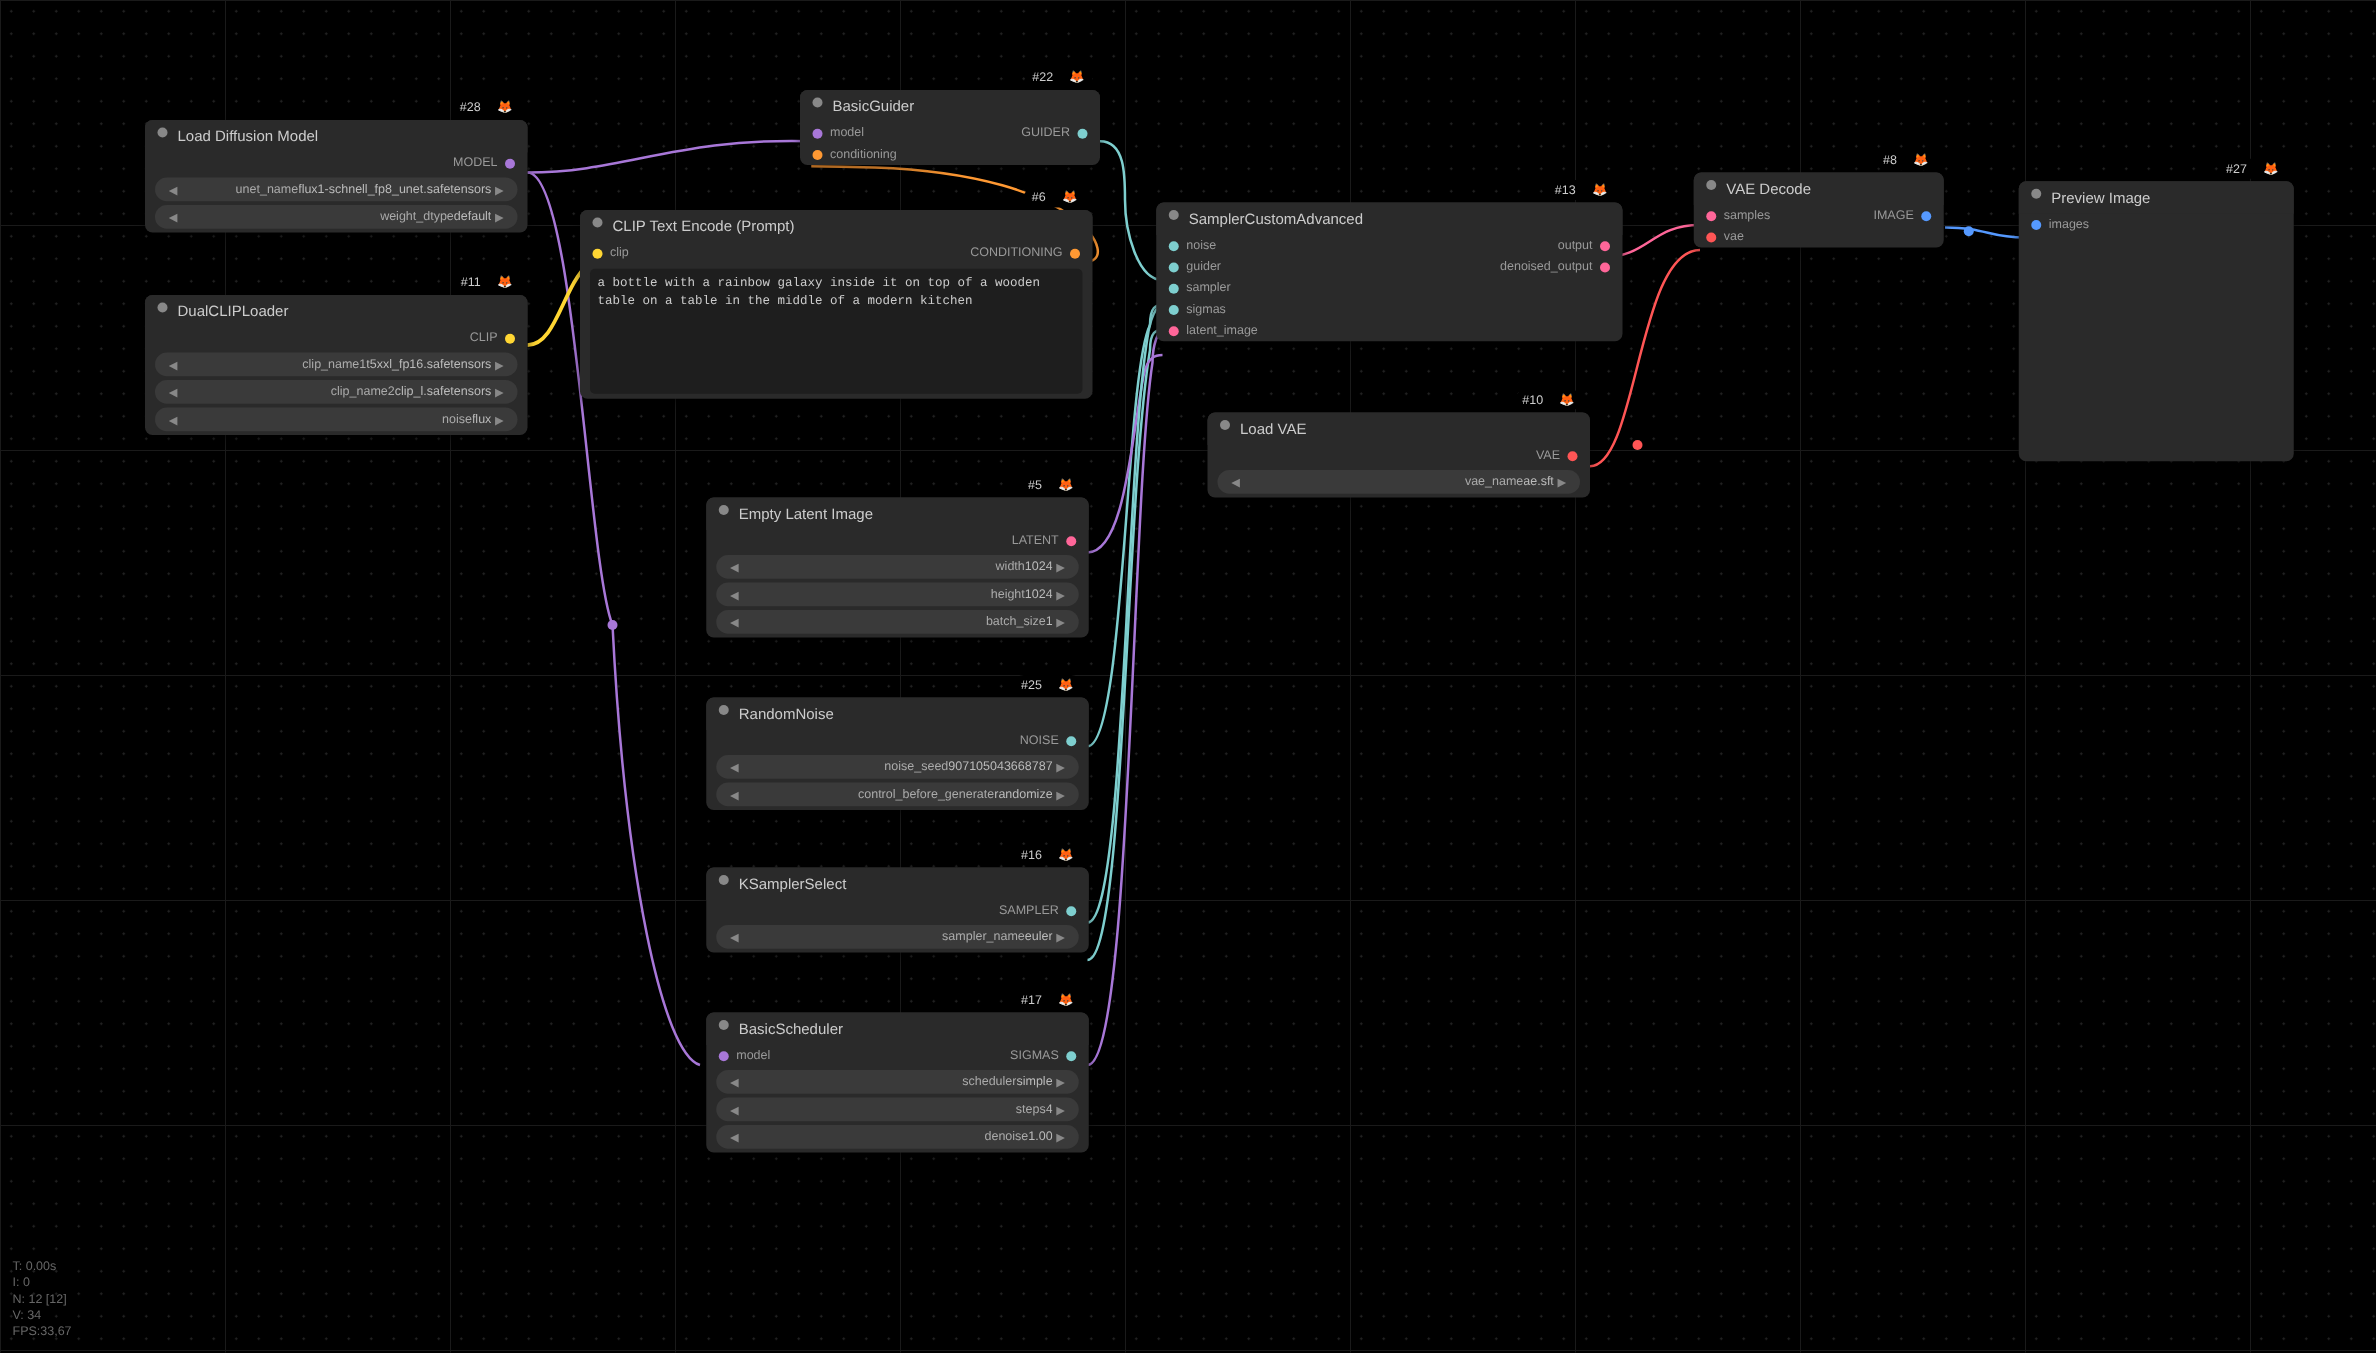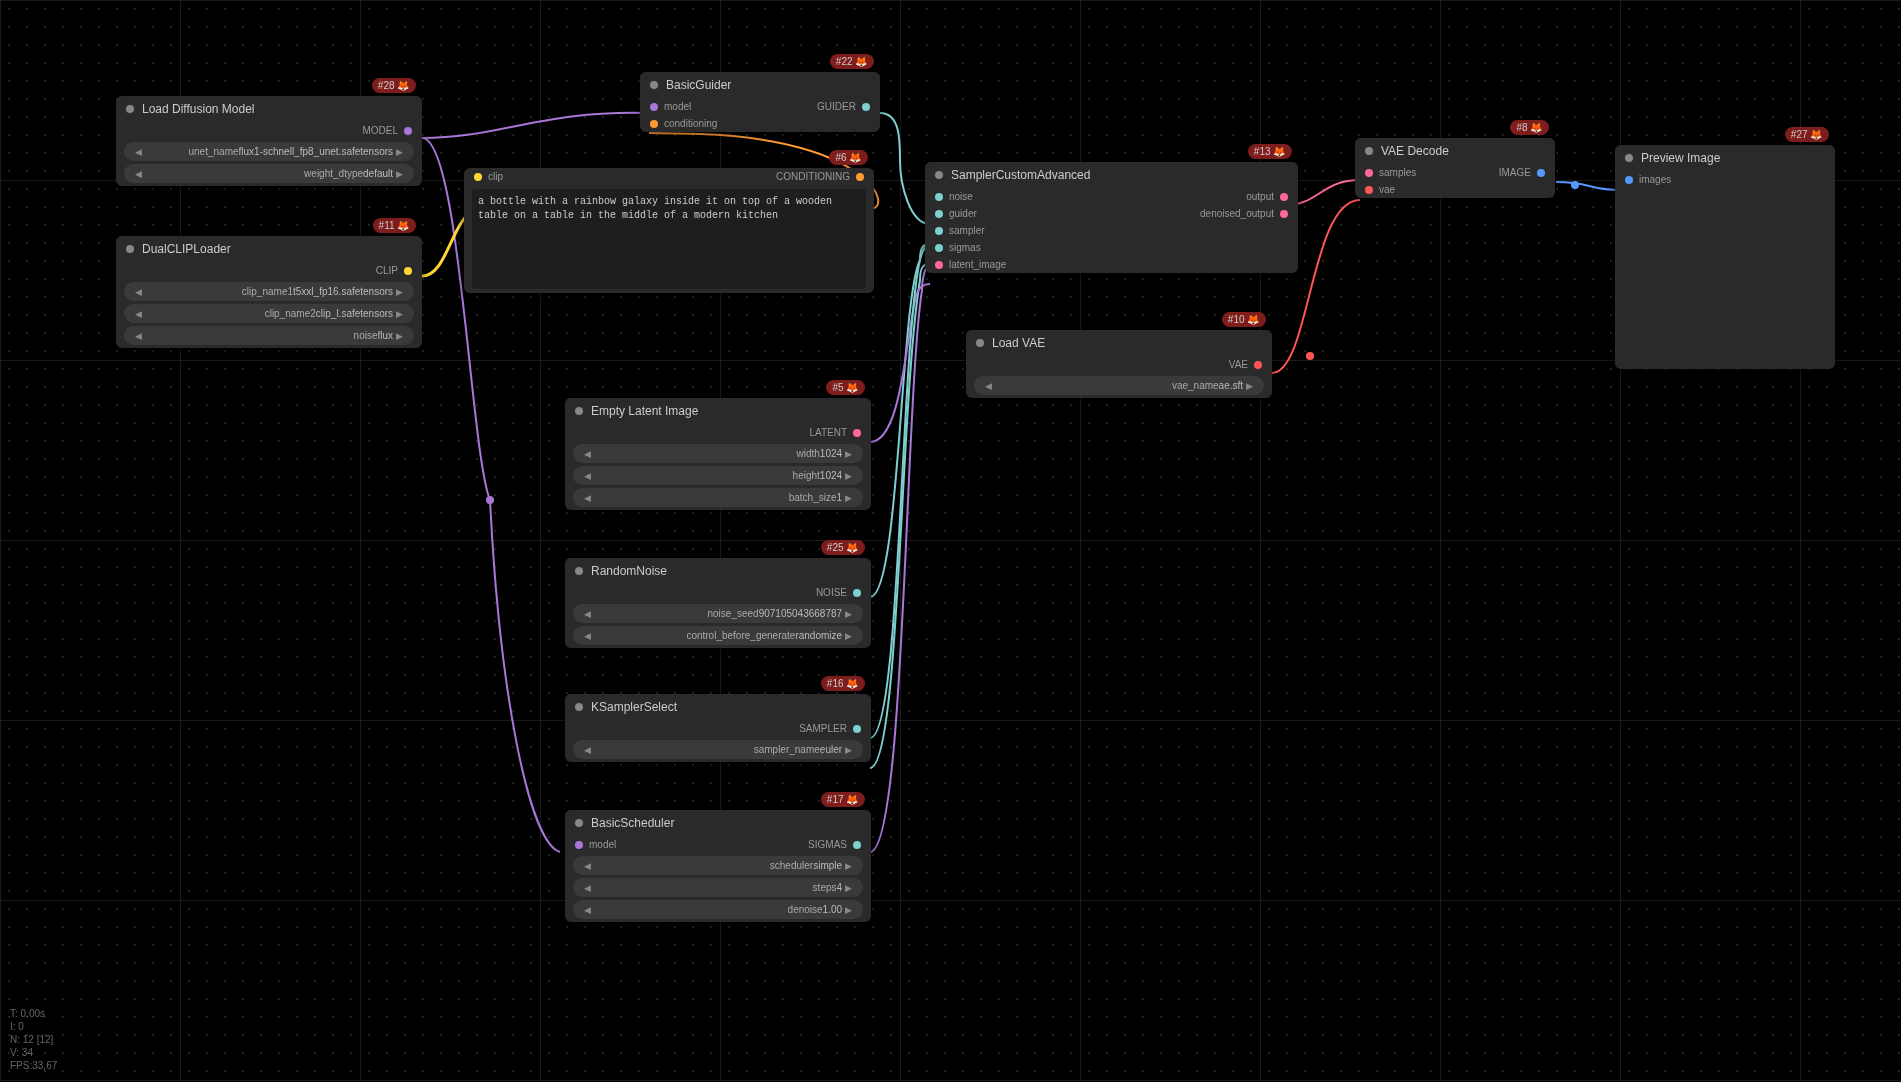--- a/index.html
+++ b/index.html
@@ -1,22 +1,22 @@
 <!DOCTYPE html>
 <html><head>
 <meta charset="utf-8">
 <style>
 *{margin:0;padding:0;box-sizing:border-box}
 body{background:#000;font-family:Arial,sans-serif;font-size:11px;color:#aaa;overflow:hidden;position:relative;width:1901px;height:1082px}
 .canvas{position:absolute;width:100%;height:100%}
 .grid{position:absolute;width:100%;height:100%;background-image:radial-gradient(circle,#222 1px,transparent 1px),linear-gradient(#1a1a1a 1px,transparent 1px),linear-gradient(90deg,#1a1a1a 1px,transparent 1px);background-size:18px 18px,180px 180px,180px 180px;background-position:0 0,0 0,0 0}
 .node{position:absolute;background:#2a2a2a;border-radius:6px;box-shadow:0 2px 8px rgba(0,0,0,.5);min-width:200px}
-.node-header{display:flex;align-items:center;padding:6px 10px;background:#2a2a2a;border-radius:6px 6px 0 0;color:#ccc;font-size:12px}
+.node-header{display:flex;align-items:flex-start;padding:6px 10px;background:#2a2a2a;border-radius:6px 6px 0 0;color:#ccc;font-size:12px}
 .node-header .dot{width:8px;height:8px;border-radius:50%;background:#888;margin-right:8px;flex-shrink:0}
-.badge{position:absolute;top:-18px;right:6px;background:#7f1d1d;padding:2px 6px;border-radius:8px;font-size:10px;color:#ccc;display:flex;align-items:center;gap:3px}
+.badge{position:absolute;top:-18px;right:6px;background:#000000;padding:2px 6px;border-radius:8px;font-size:10px;color:#ccc;display:flex;align-items:center;gap:13px}
 .fox{color:#ff8c00;font-size:10px}
 .output-row{display:flex;justify-content:flex-end;align-items:center;padding:3px 10px;font-size:10px;color:#999;position:relative}
 .input-row{display:flex;align-items:center;padding:3px 10px;font-size:10px;color:#999;position:relative}
 .port{width:8px;height:8px;border-radius:50%;flex-shrink:0}
 .port-right{margin-left:6px}
 .port-left{margin-right:6px}
 .port-purple{background:#a877d8}
 .port-orange{background:#ff9933}
 .port-yellow{background:#ffd633}
 .port-teal{background:#7ecfcf}
@@ -142,20 +142,24 @@
           <span class="port port-teal port-right"></span>
         </div>
   </div>
 </div>
 
 <div class="node" style="left:464px;top:168px;width:410px">
   <div class="badge">
         <span>#6</span>
         <span class="fox">🦊</span>
       </div>
+  <div class="node-header">
+        <span class="dot"></span>
+        <span>CLIP Text Encode (Prompt)</span>
+      </div>
   <div style="display:flex;justify-content:space-between">
     <div class="input-row">
           <span class="port port-yellow port-left"></span>
           <span>clip</span>
         </div>
     <div class="output-row">
           <span>CONDITIONING</span>
           <span class="port port-orange port-right"></span>
         </div>
   </div>

